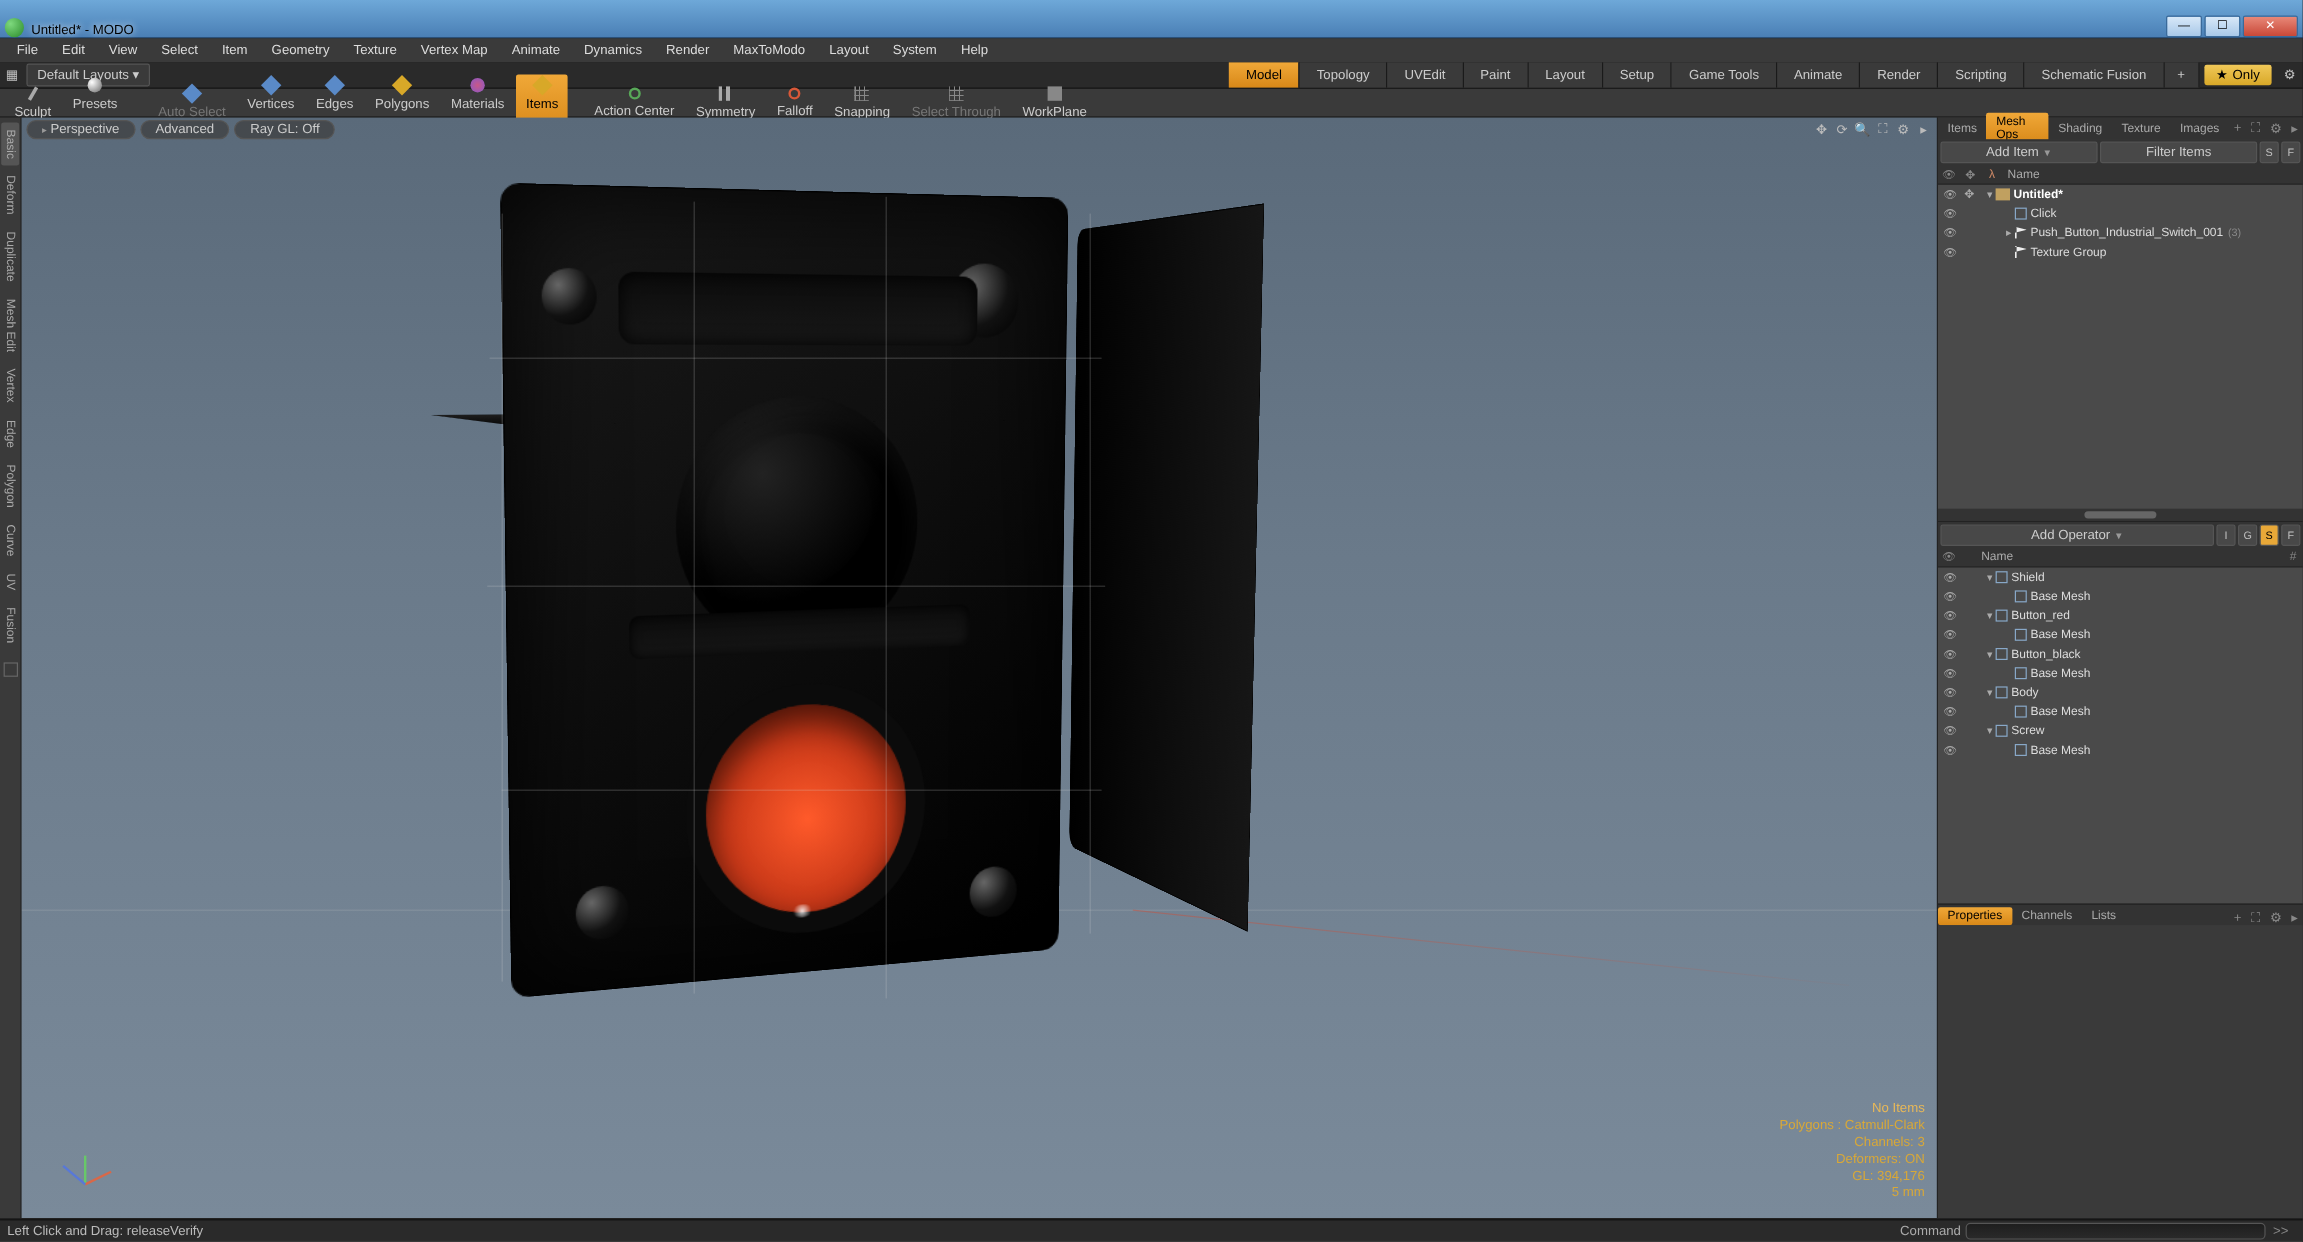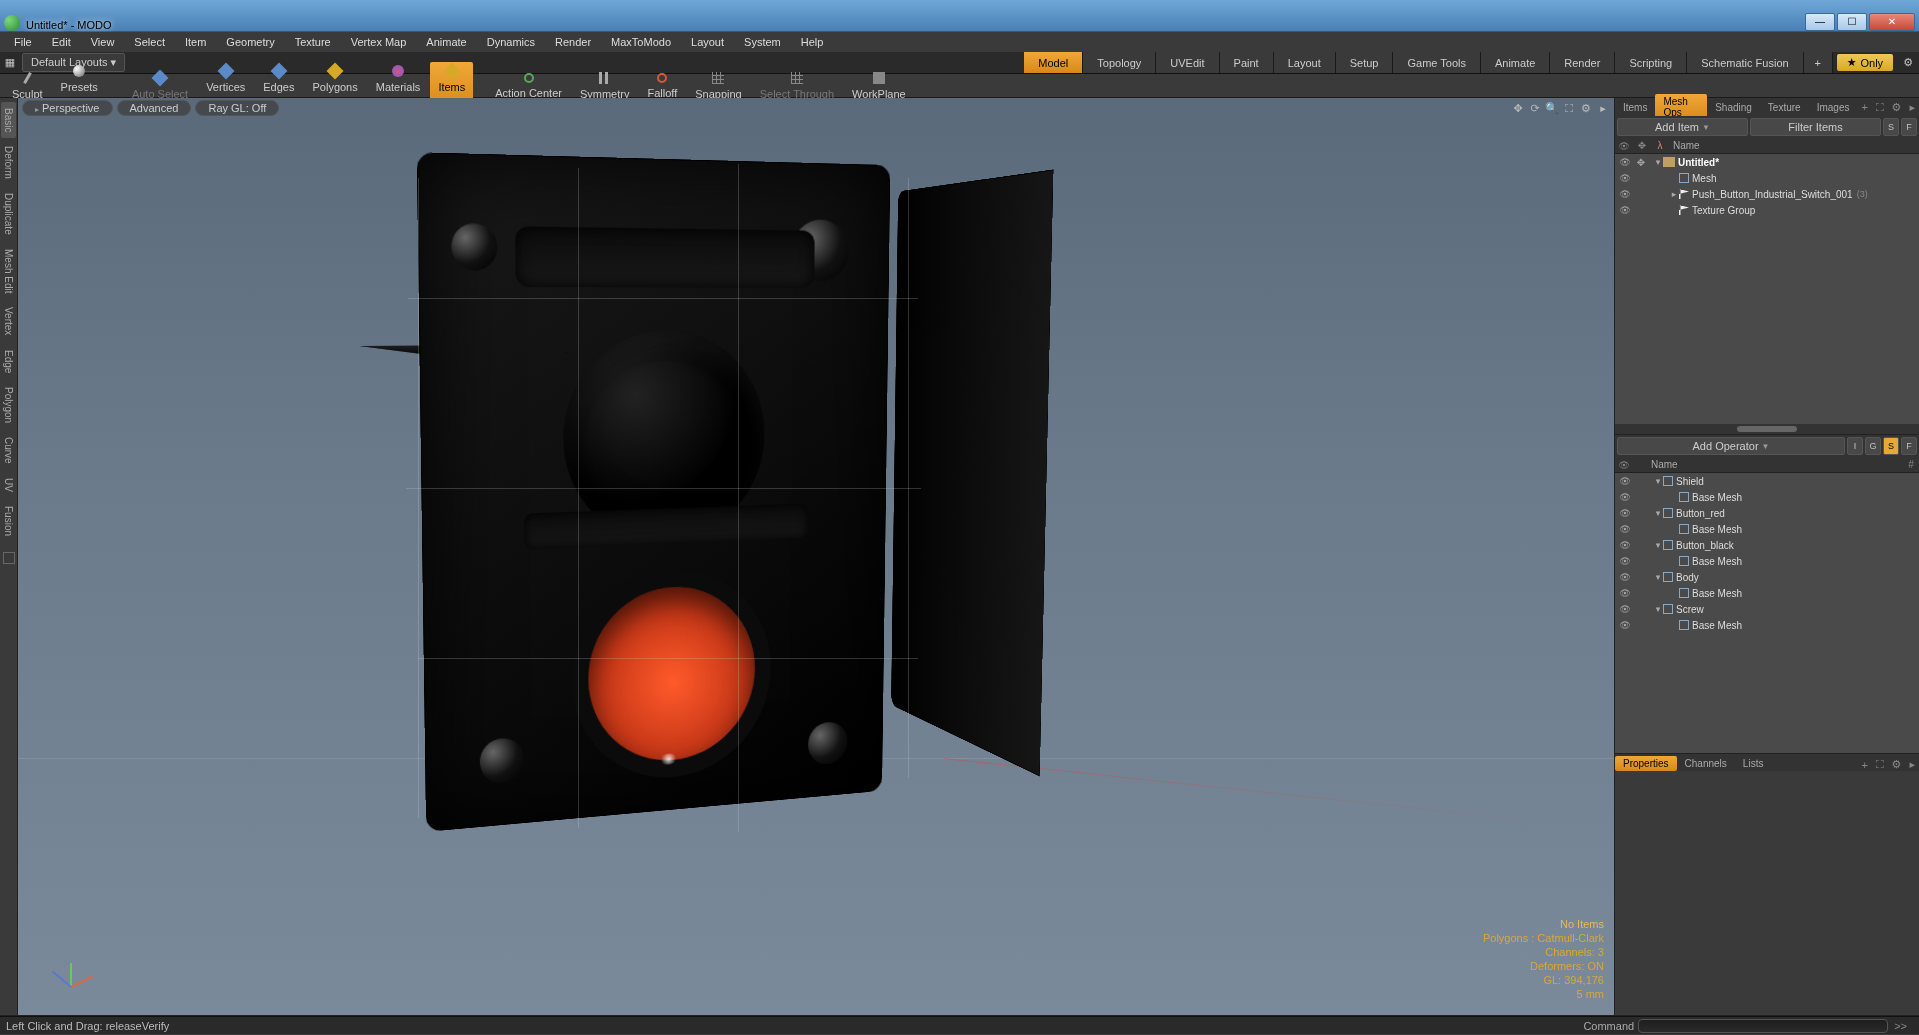--- a/index.html
+++ b/index.html
@@ -369,21 +369,21 @@
             <span class="expander">▾</span>
             <span class="ico-scene"></span>
             <span class="label bold">Untitled*</span>
           </div>
           <div class="tree-row">
             <span class="eye">👁</span>
             <span class="plus"></span>
             <span class="indent" style="width:20px"></span>
             <span class="expander"></span>
             <span class="ico-mesh"></span>
-            <span class="label">Mesh</span>
+            <span class="label">Click</span>
           </div>
           <div class="tree-row">
             <span class="eye">👁</span>
             <span class="plus"></span>
             <span class="indent" style="width:20px"></span>
             <span class="expander">▸</span>
             <span class="ico-flag"></span>
             <span class="label">Push_Button_Industrial_Switch_001</span>
             <span class="count">(3)</span>
           </div>

